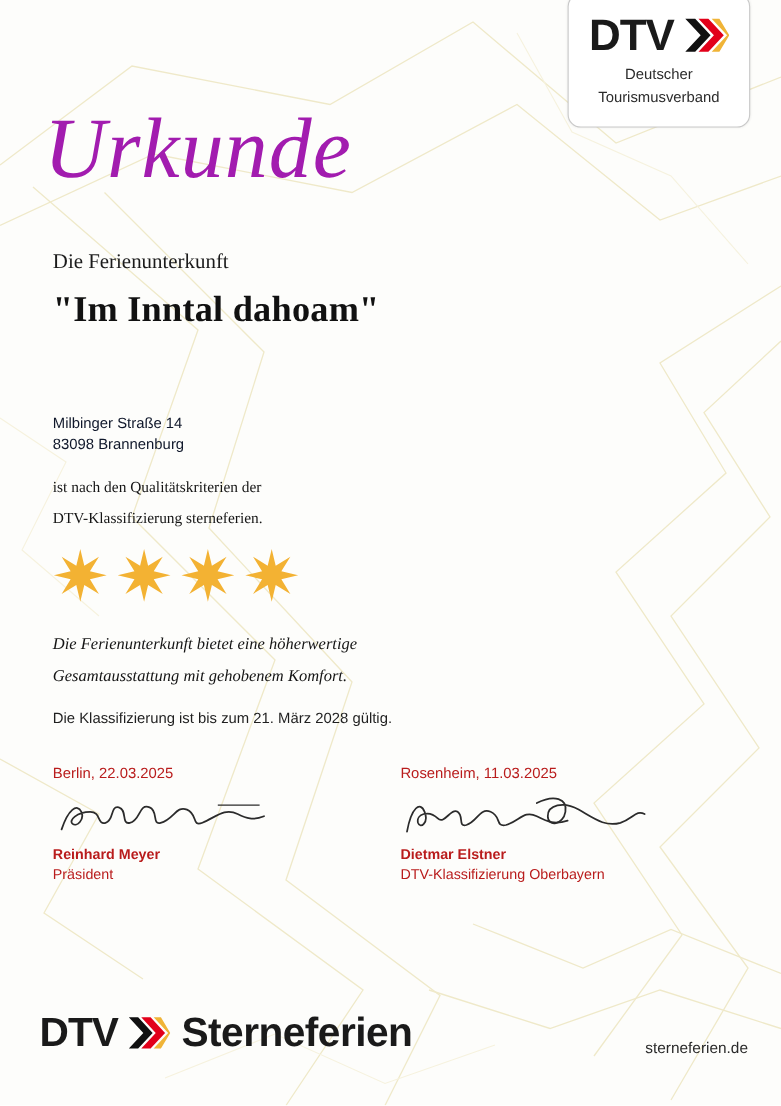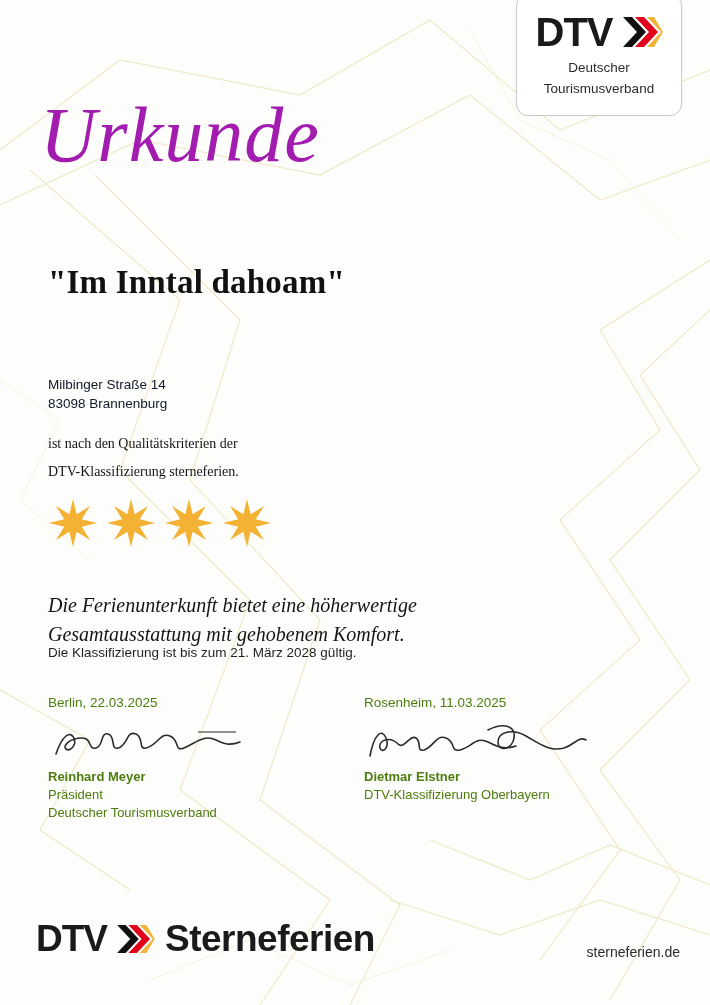--- a/index.html
+++ b/index.html
@@ -128,40 +128,39 @@
     gap: 8px;
   }
 
   
   .desc {
     position: absolute;
     left: 48px;
     top: 572px;
     font-family: "Liberation Serif", serif;
     font-style: italic;
-    font-size: 20px;
+    font-size: 15px;
     color: #141414;
     line-height: 29px;
-    margin-top: 19px;
   }
   .validity {
     position: absolute;
     left: 48px;
     top: 645px;
     font-family: "Liberation Sans", sans-serif;
     font-size: 13.5px;
     color: #1f1f1f;
   }
 
   
   .sig-block {
     position: absolute;
     font-family: "Liberation Sans", sans-serif;
     font-size: 13px;
-    color: #4d7c0f;
+    color: #b91c1c;
     line-height: 18px;
   }
   .sig-left  { left: 48px;  top: 694px; }
   .sig-right { left: 364px; top: 694px; }
   .sig-place { font-size: 13.5px; }
   .sig-scribble { height: 52px; margin-top: 4px; }
   .sig-name { font-weight: bold; font-size: 13px; }
   .sig-role { font-size: 13px; }
   .sig-org  { font-size: 13px; }
 
@@ -233,20 +232,21 @@
           <path d="M26 2 L40 17 L26 32 L33 32 L42 17 L33 2 Z" fill="#f0b437"></path>
         </svg>
       </span>
     </div>
     <div class="dtv-sub">Deutscher</div>
     <div class="dtv-sub">Tourismusverband</div>
   </div>
 
   <div class="urkunde">Urkunde</div>
 
+  <div class="lbl-unterkunft">Die Ferienunterkunft</div>
   <div class="obj-name">"Im Inntal dahoam"</div>
 
   <div class="addr">
     <div>Milbinger Straße 14</div>
     <div>83098 Brannenburg</div>
   </div>
 
   <div class="criteria">
     <div>ist nach den Qualitätskriterien der</div>
     <div>DTV-Klassifizierung sterneferien.</div>
@@ -277,21 +277,20 @@
   <div class="sig-block sig-left">
     <div class="sig-place">Berlin, 22.03.2025</div>
     <div class="sig-scribble">
       <svg width="200" height="50" viewBox="0 0 200 50">
         <path d="M8 38 C14 20, 22 14, 26 22 C29 29, 22 36, 18 33 C14 30, 22 22, 34 22 C44 22, 40 34, 48 32 C56 30, 52 16, 60 18 C68 20, 62 34, 70 32 C80 30, 78 14, 88 18 C96 21, 90 34, 98 32 C110 29, 112 16, 122 20 C132 24, 126 36, 136 32 C148 27, 156 18, 168 24 C176 28, 182 30, 192 26" stroke="#2b2b2b" stroke-width="1.6" fill="none" stroke-linecap="round"></path>
         <path d="M150 16 L188 16" stroke="#2b2b2b" stroke-width="1.2" fill="none"></path>
       </svg>
     </div>
     <div class="sig-name">Reinhard Meyer</div>
     <div class="sig-role">Präsident</div>
-    <div class="sig-org">Deutscher Tourismusverband</div>
   </div>
 
   <div class="sig-block sig-right">
     <div class="sig-place">Rosenheim, 11.03.2025</div>
     <div class="sig-scribble">
       <svg width="230" height="50" viewBox="0 0 230 50">
         <path d="M6 40 C10 18, 18 12, 22 22 C26 32, 18 38, 16 32 C14 24, 26 20, 34 28 C40 34, 46 18, 52 22 C58 26, 52 36, 60 34 C70 31, 72 18, 82 22 C92 26, 86 36, 96 34 C108 31, 112 20, 124 26 C134 31, 140 34, 152 30" stroke="#2b2b2b" stroke-width="1.6" fill="none" stroke-linecap="round"></path>
         <path d="M124 14 C140 6, 152 10, 150 22 C148 34, 134 36, 134 26 C134 16, 148 12, 162 20 C176 28, 186 36, 200 32 C212 28, 214 20, 222 24" stroke="#2b2b2b" stroke-width="1.6" fill="none" stroke-linecap="round"></path>
       </svg>
     </div>

